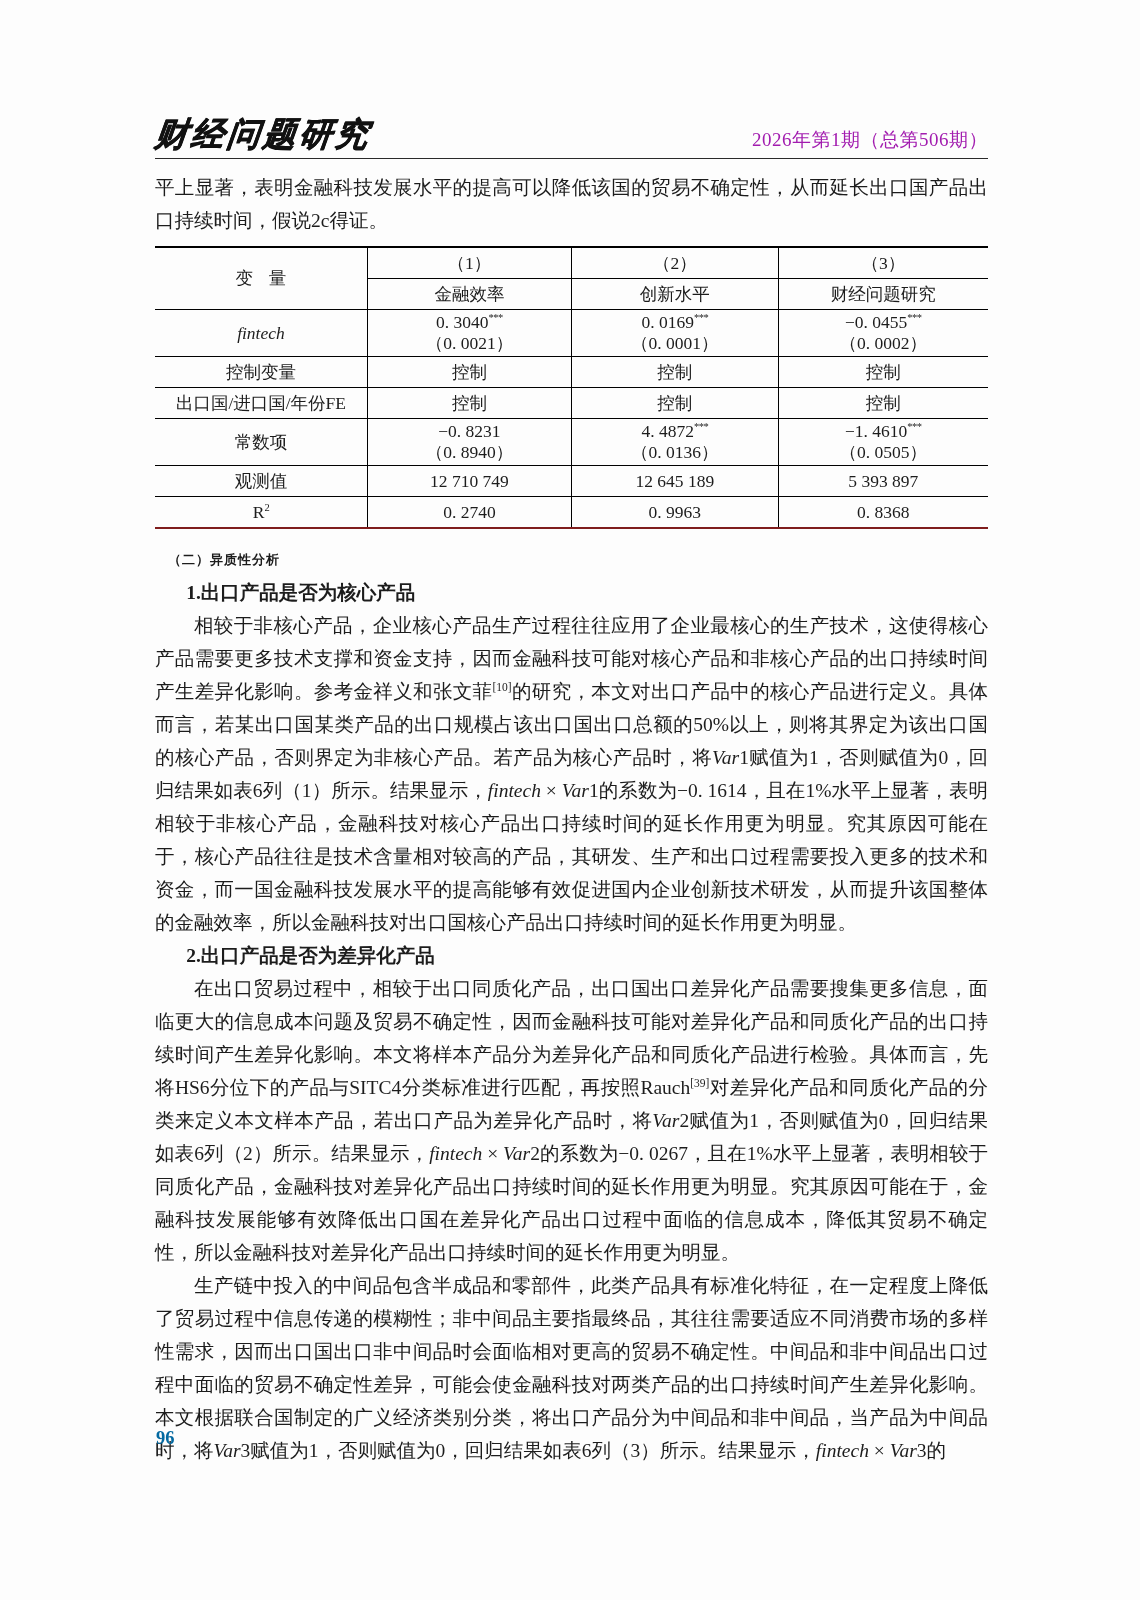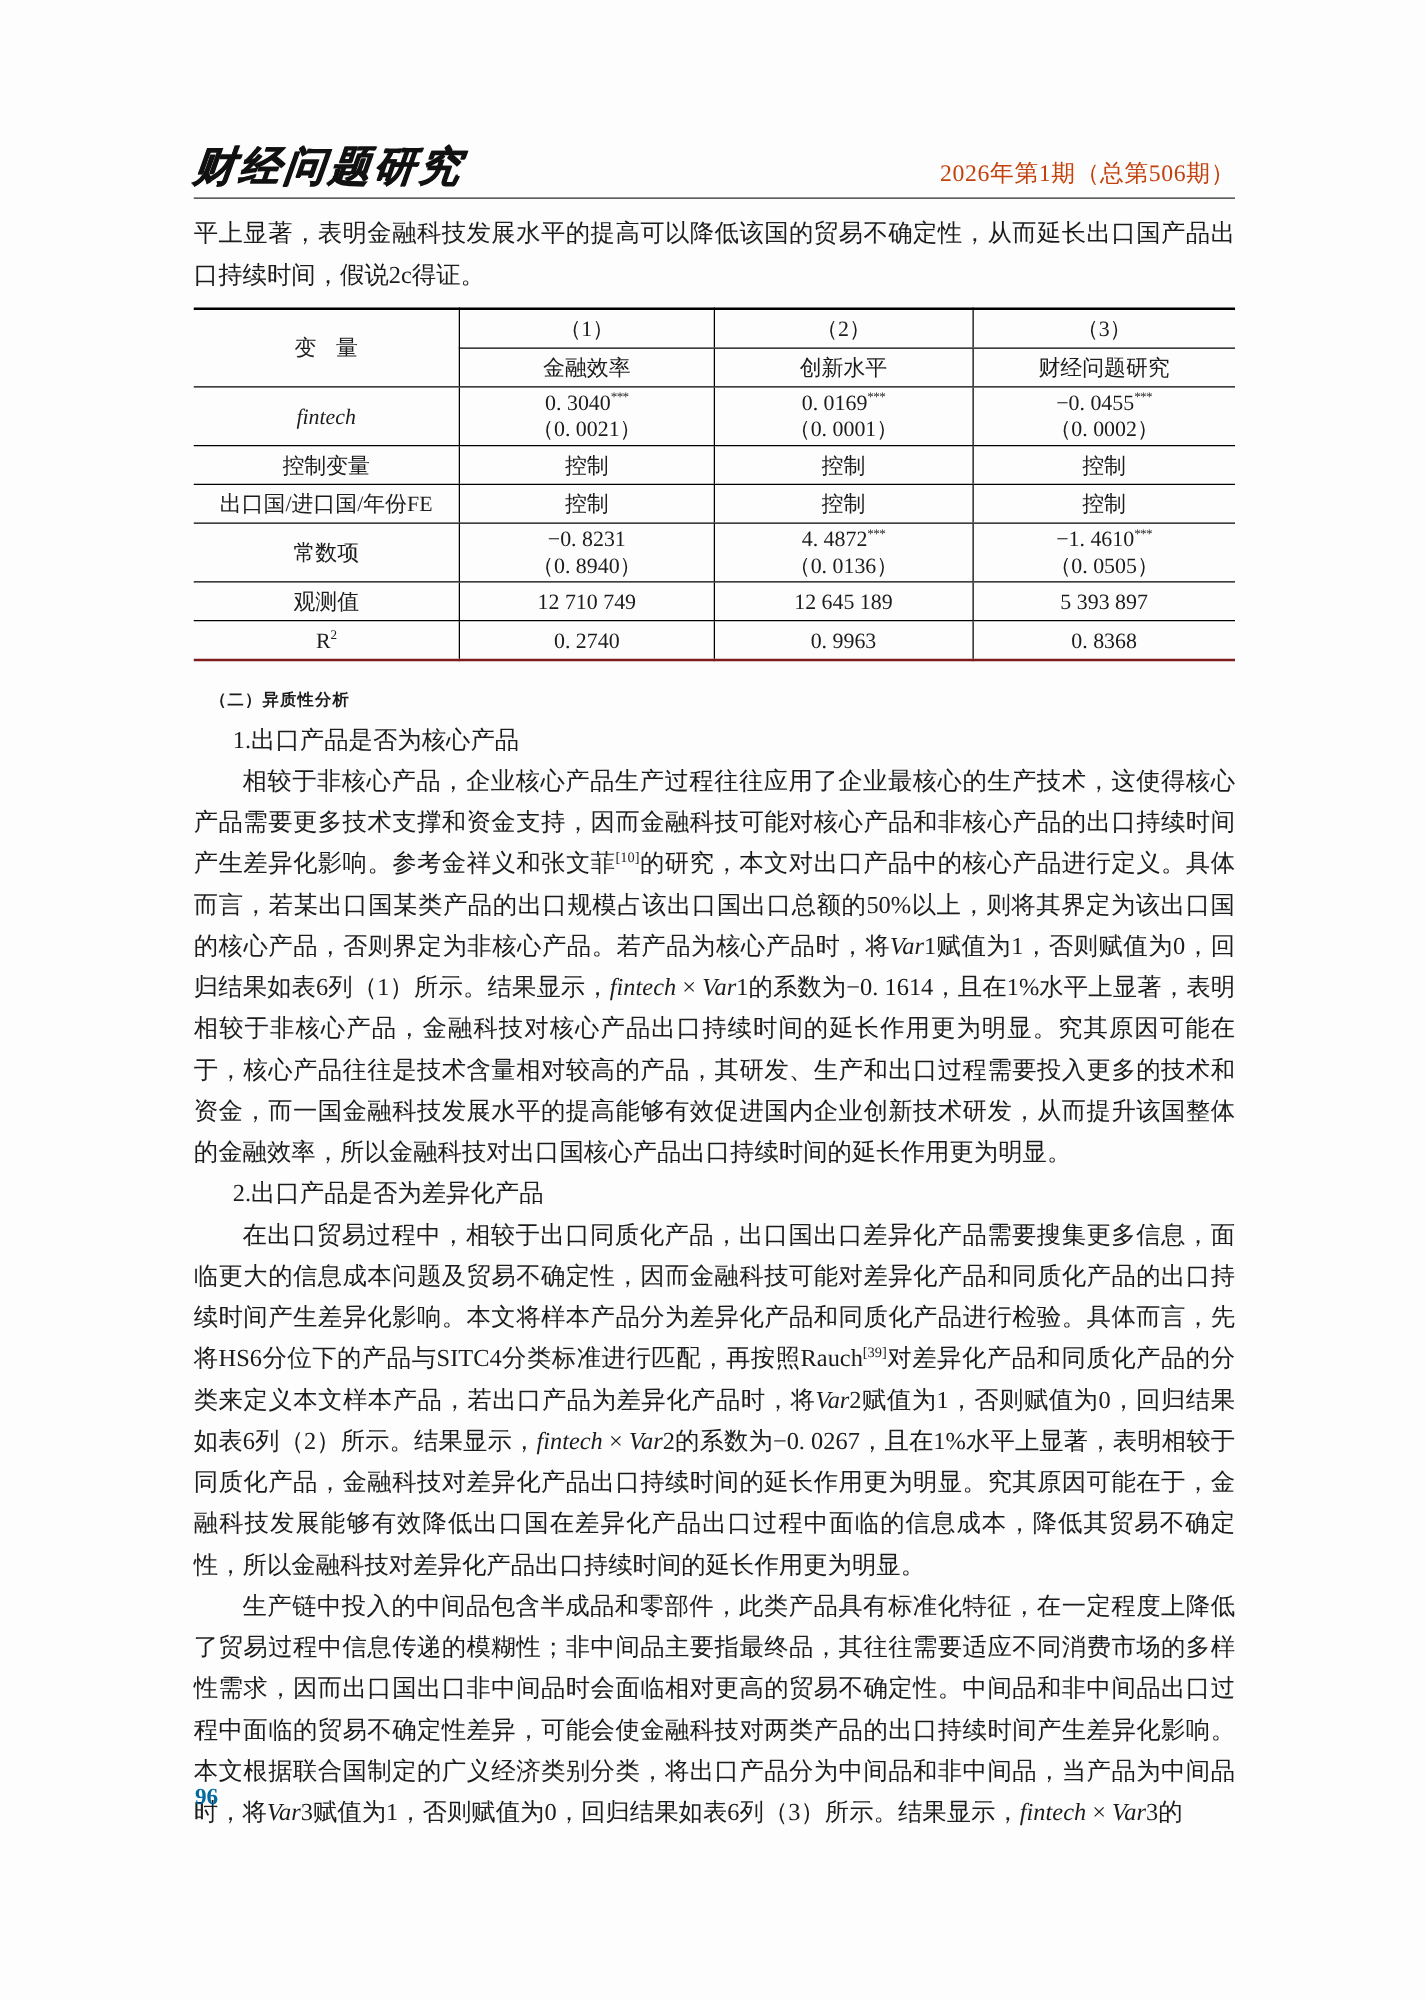--- a/index.html
+++ b/index.html
@@ -32,29 +32,29 @@
     font-size:33px;
     letter-spacing:3px;
     transform:skewX(-6deg);
     text-shadow:0.7px 0 0 #111, 0 0.5px 0 #111;
     color:#111;
     line-height:1;
   }
   .issue{
     font-size:19px;
     letter-spacing:0.5px;
-    color:#c2410c;
+    color:#a21caf;
     line-height:1;
     padding-bottom:2px;
   }
   
   .bodytext{font-size:19.5px;line-height:33px;text-align:justify;}
   p.cont{margin:12px 0 0 0;text-indent:0;}
   p.para{margin:0;text-indent:2em;}
-  .subhead{margin:0;text-indent:1.6em;}
+  .subhead{margin:0;text-indent:1.6em;font-weight:bold;}
   .sechead{
     margin:0;
     text-indent:1em;
     font-family:"Liberation Sans","DejaVu Sans",sans-serif;
     font-weight:700;
     font-size:13px;
     letter-spacing:1px;
   }
   .it{font-style:italic;font-family:"Liberation Serif","DejaVu Serif",serif;}
   sup{font-size:11.5px;line-height:0;}

